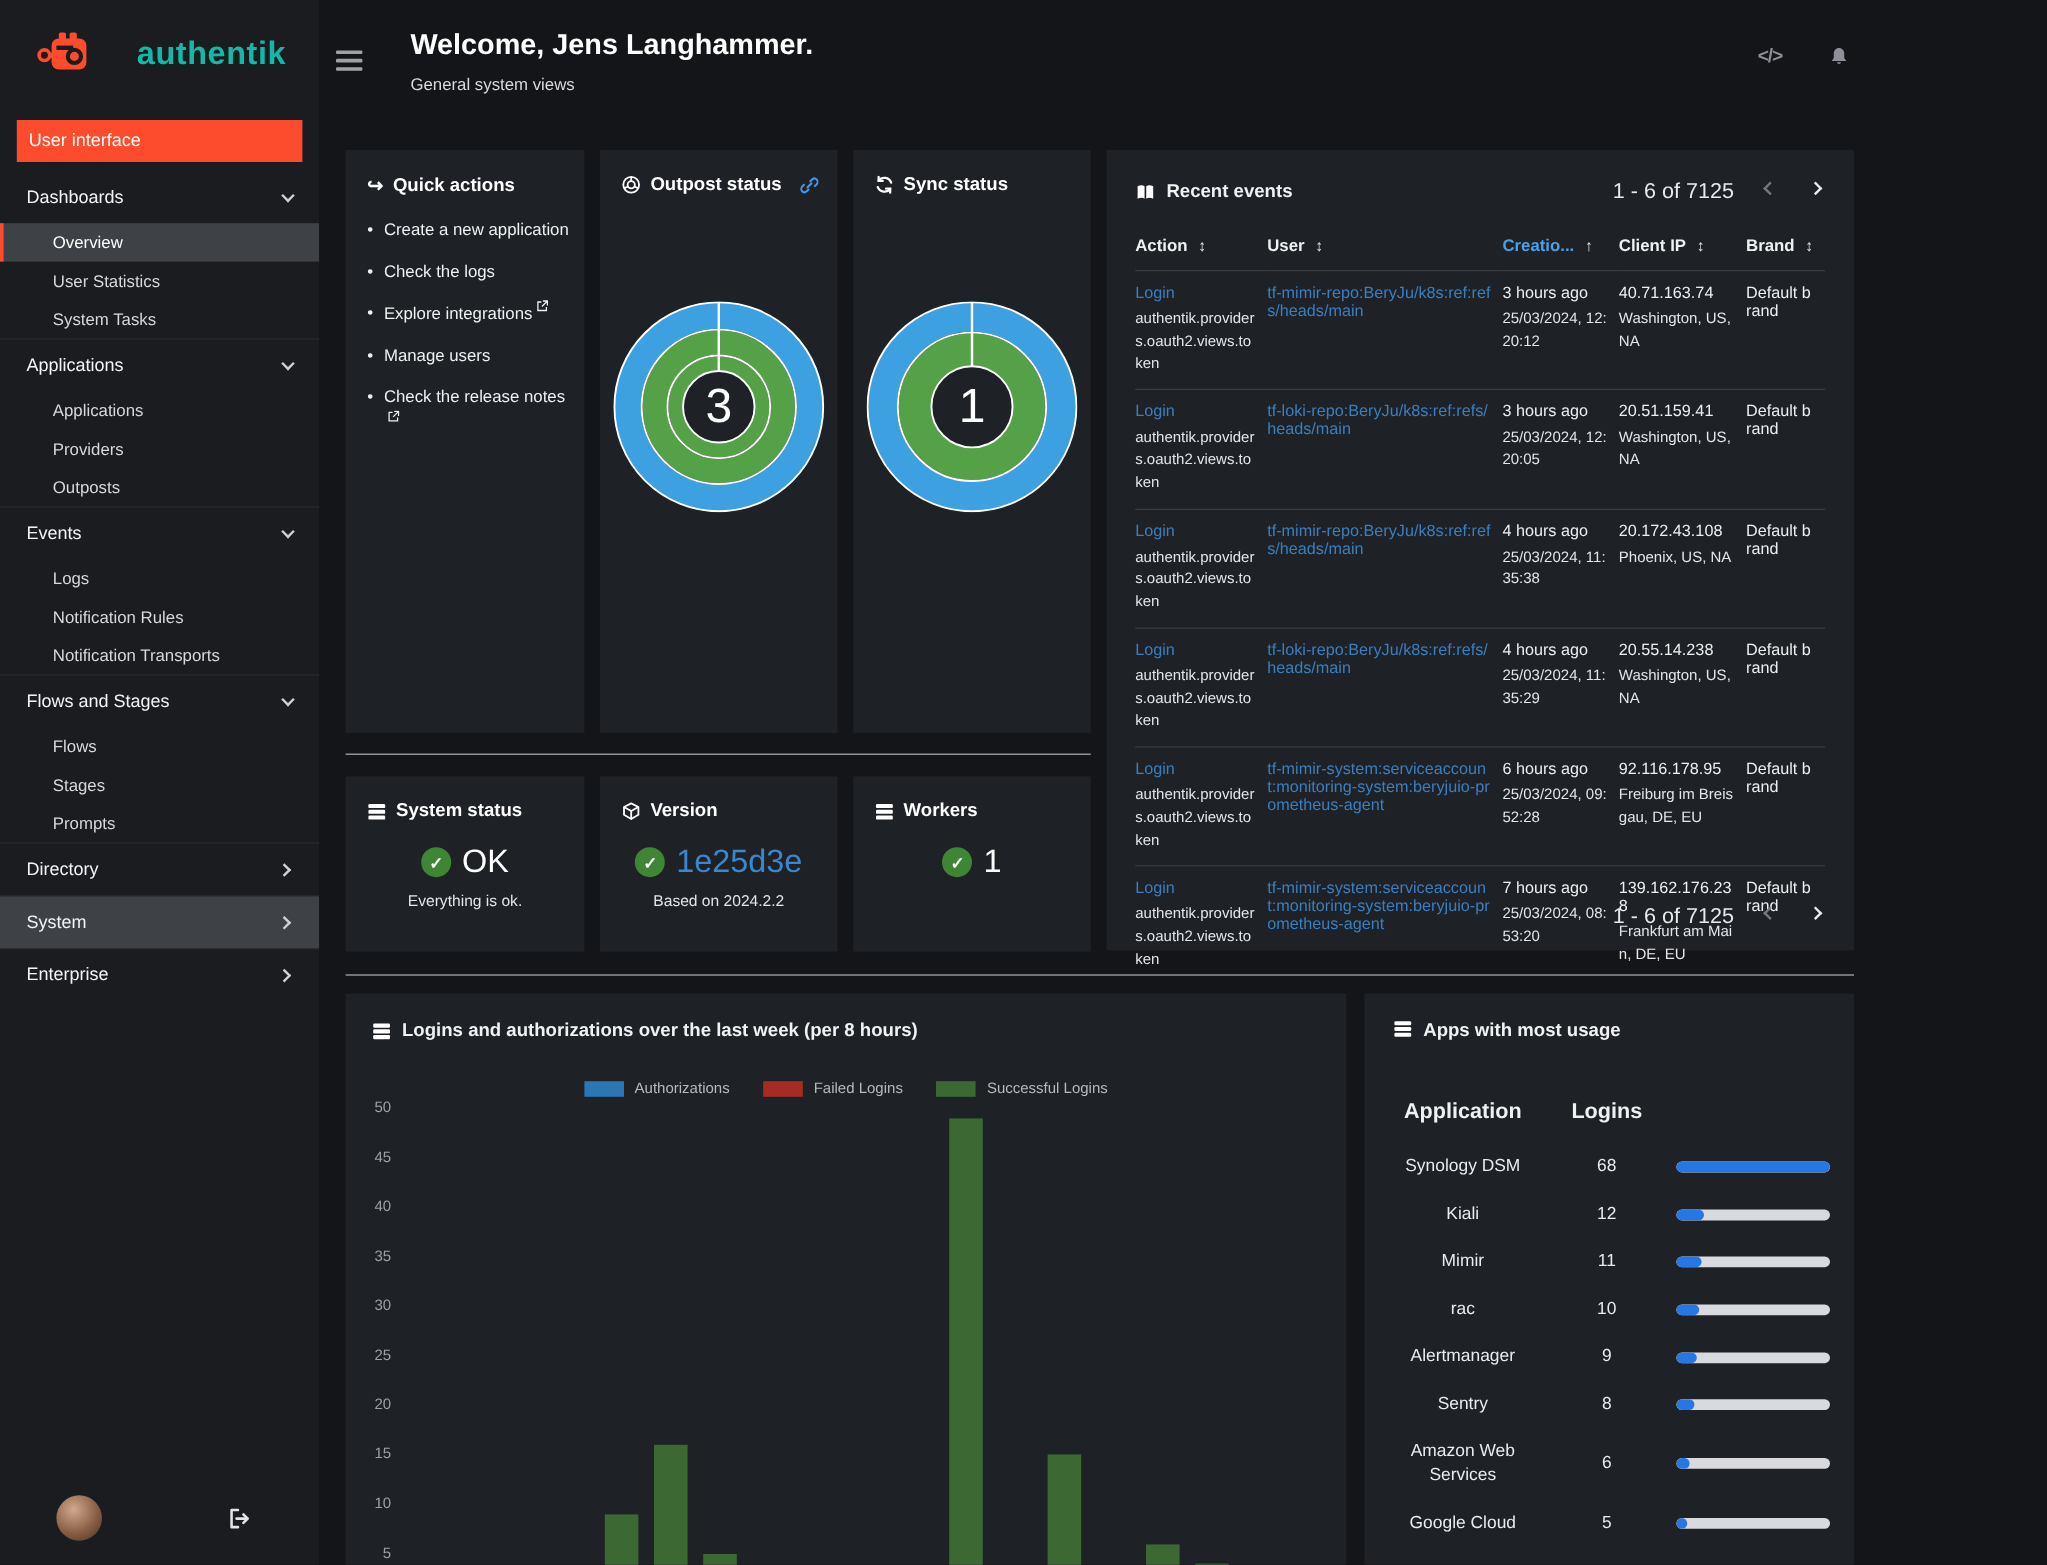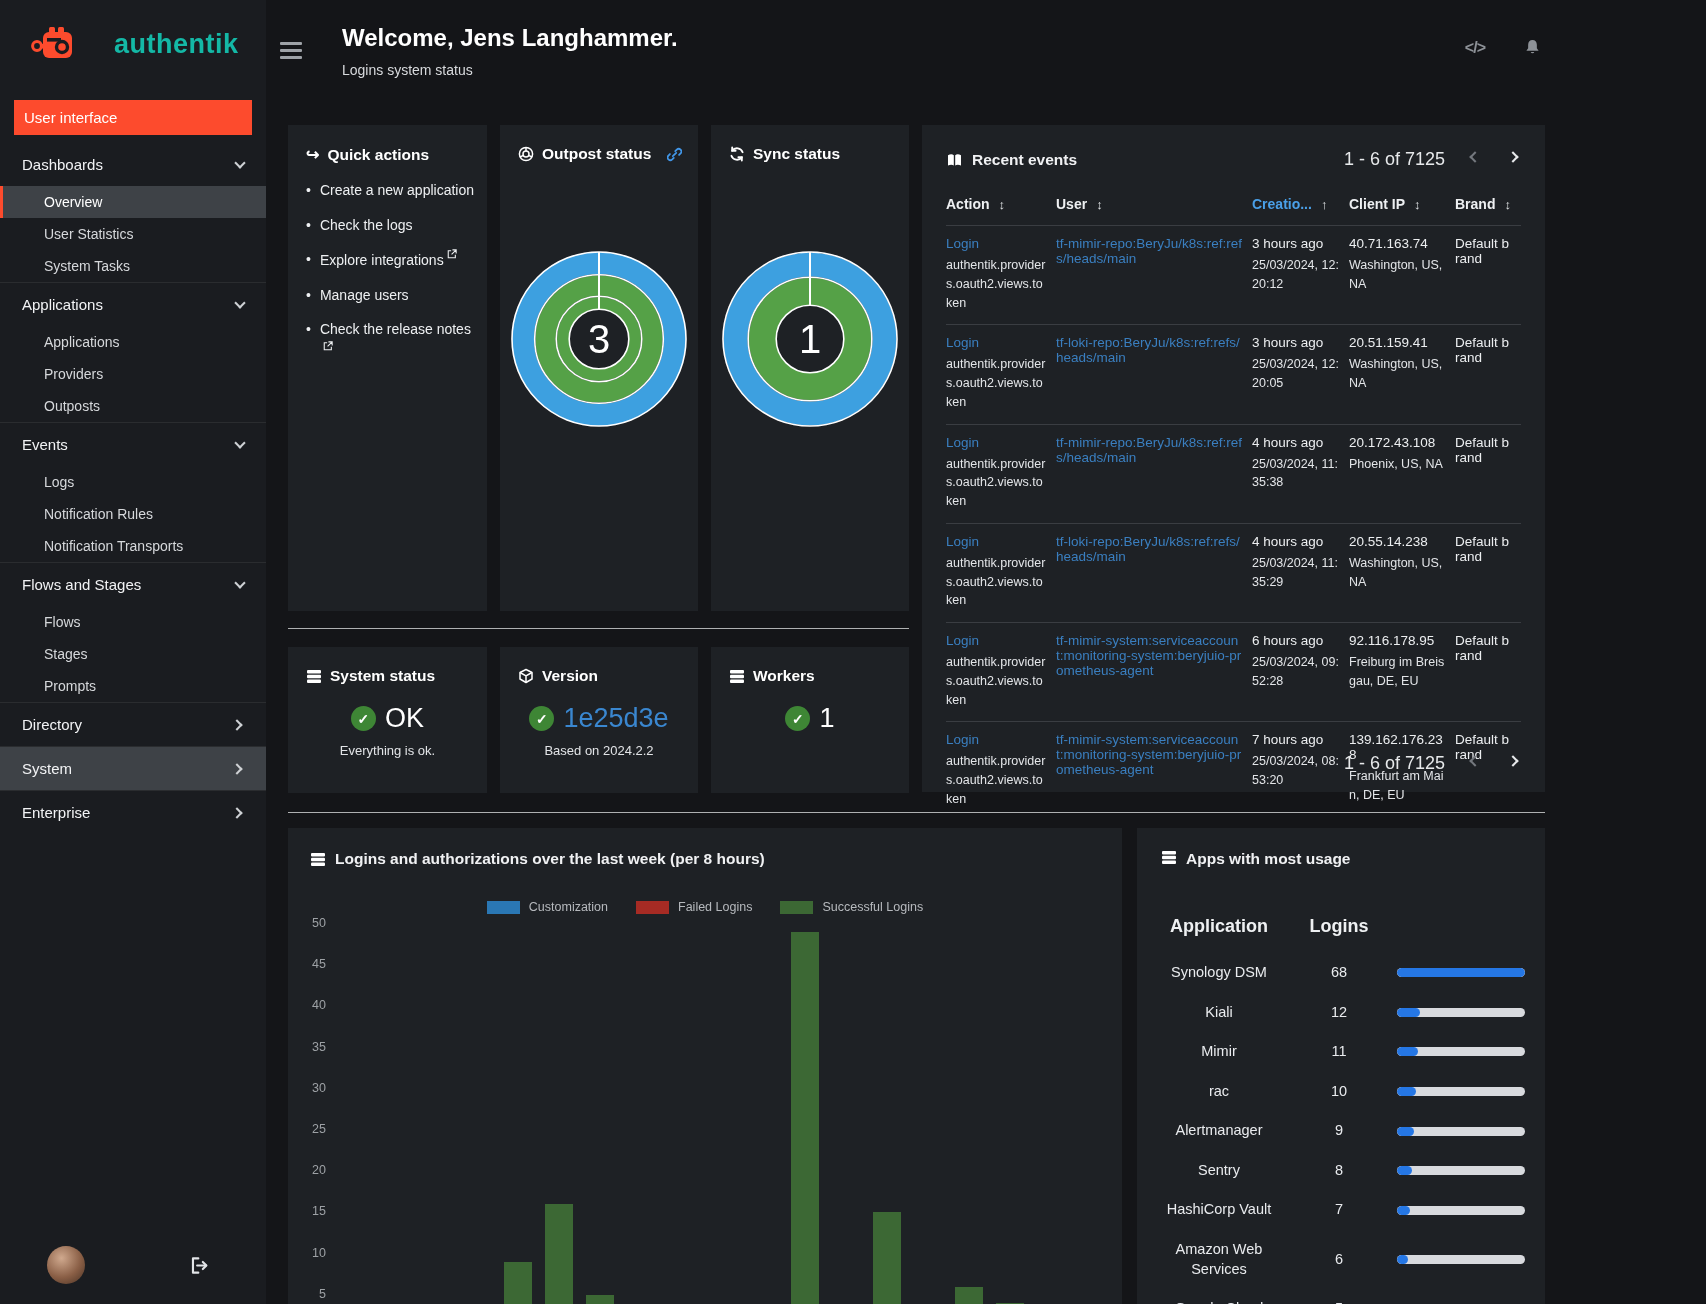--- a/index.html
+++ b/index.html
@@ -200,21 +200,21 @@
     </div>
   </aside>
 
   <main>
     <div class="hamburger">
         <div></div>
         <div></div>
         <div></div>
       </div>
     <div class="pg-title">Welcome, Jens Langhammer.</div>
-    <div class="pg-sub">Logins system status</div>
+    <div class="pg-sub">General system views</div>
     <div class="hdr-icons">
       <span class="code-ic">&lt;/&gt;</span>
       <svg class="ic" width="19" height="20" viewBox="0 0 24 24" fill="#8d9197">
         <path d="M12 2 C8.7 2 6.5 4.6 6.5 8 V12.3 L4.3 15.6 H19.7 L17.5 12.3 V8 C17.5 4.6 15.3 2 12 2 Z"></path>
         <path d="M9.8 17 a2.3 2.3 0 0 0 4.4 0 Z"></path>
       </svg>
     </div>
 
     <div class="content">
 
@@ -500,21 +500,21 @@
           <svg class="ic" width="16" height="15" viewBox="0 0 16 15" fill="#fff">
             <rect x="1" y="1" width="14" height="3.4" rx="1"></rect>
               <rect x="1" y="5.8" width="14" height="3.4" rx="1"></rect>
               <rect x="1" y="10.6" width="14" height="3.4" rx="1"></rect>
           </svg>
           <span>Logins and authorizations over the last week (per 8 hours)</span>
         </div>
         <div class="legend" id="chart-legend">
             <span class="leg-item">
               <span class="swatch" style="background: rgb(42, 119, 180);"></span>
-              <span>Customization</span>
+              <span>Authorizations</span>
             </span>
             <span class="leg-item">
               <span class="swatch" style="background: rgb(166, 43, 36);"></span>
               <span>Failed Logins</span>
             </span>
             <span class="leg-item">
               <span class="swatch" style="background: rgb(60, 104, 52);"></span>
               <span>Successful Logins</span>
             </span>
           </div>
@@ -612,29 +612,20 @@
               <tr>
                 <td>Sentry</td>
                 <td>8</td>
                 <td>
                   <div class="prog">
                     <div class="prog-fill" style="width: 15px; background: rgb(37, 119, 229);"></div>
                   </div>
                 </td>
               </tr>
               <tr>
-                <td>HashiCorp Vault</td>
-                <td>7</td>
-                <td>
-                  <div class="prog">
-                    <div class="prog-fill" style="width: 13px; background: rgb(37, 119, 229);"></div>
-                  </div>
-                </td>
-              </tr>
-              <tr>
                 <td>Amazon Web Services</td>
                 <td>6</td>
                 <td>
                   <div class="prog">
                     <div class="prog-fill" style="width: 11px; background: rgb(37, 119, 229);"></div>
                   </div>
                 </td>
               </tr>
               <tr>
                 <td>Google Cloud</td>

